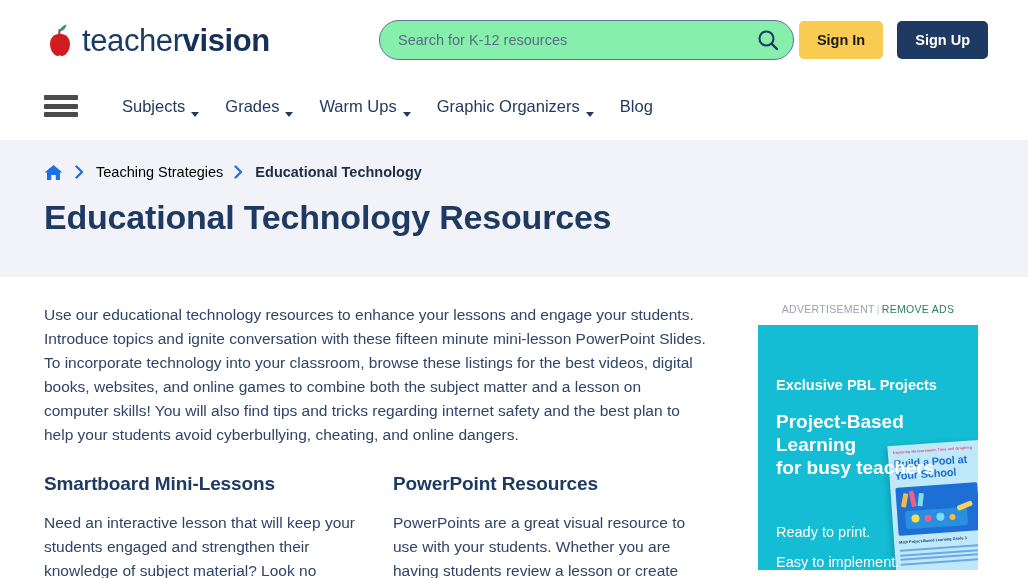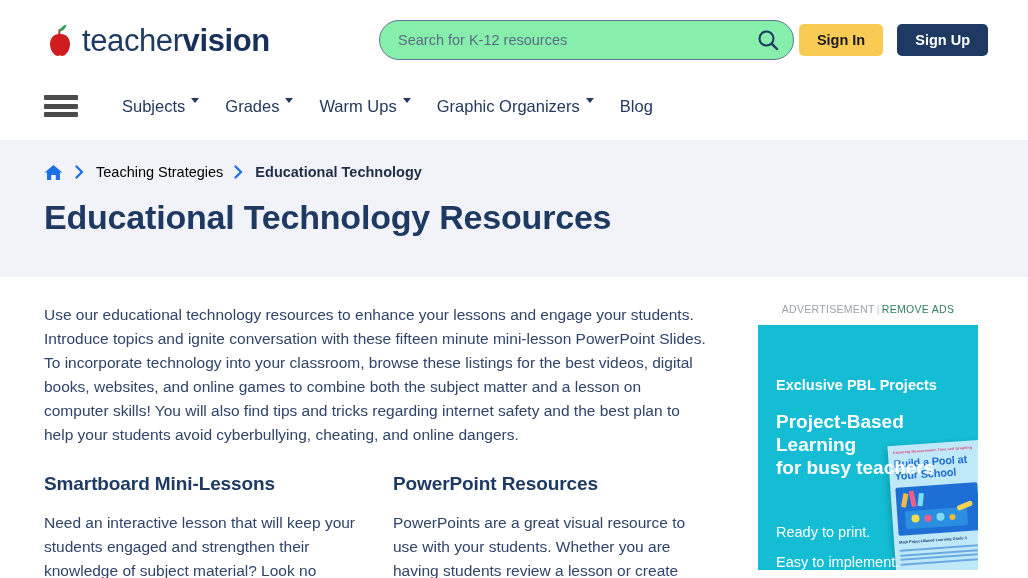--- a/index.html
+++ b/index.html
@@ -77,21 +77,21 @@
     gap: 14px;
   }
   .btn {
     border: none;
     border-radius: 5px;
     font-size: 14.5px;
     font-weight: 700;
     cursor: pointer;
     font-family: "Liberation Sans", sans-serif;
     padding: 0 18px;
-    height: 32px;
+    height: 38px;
     white-space: nowrap;
   }
   .btn-signin { background: #f9cb52; color: #1a1a1a; }
   .btn-signup { background: #1e3a63; color: #ffffff; }
 
   
   .nav {
     display: flex;
     align-items: center;
     height: 52px;
@@ -108,21 +108,21 @@
   }
   .hamburger span {
     display: block;
     width: 100%;
     height: 5px;
     background: #4b4b4b;
     border-radius: 1px;
   }
   .nav-item {
     display: flex;
-    align-items: flex-start;
+    align-items: flex-end;
     gap: 6px;
     font-size: 16.5px;
     color: #24395c;
     cursor: pointer;
     margin-right: 26px;
     white-space: nowrap;
   }
   .caret {
     width: 0; height: 0;
     border-left: 4.5px solid transparent;

